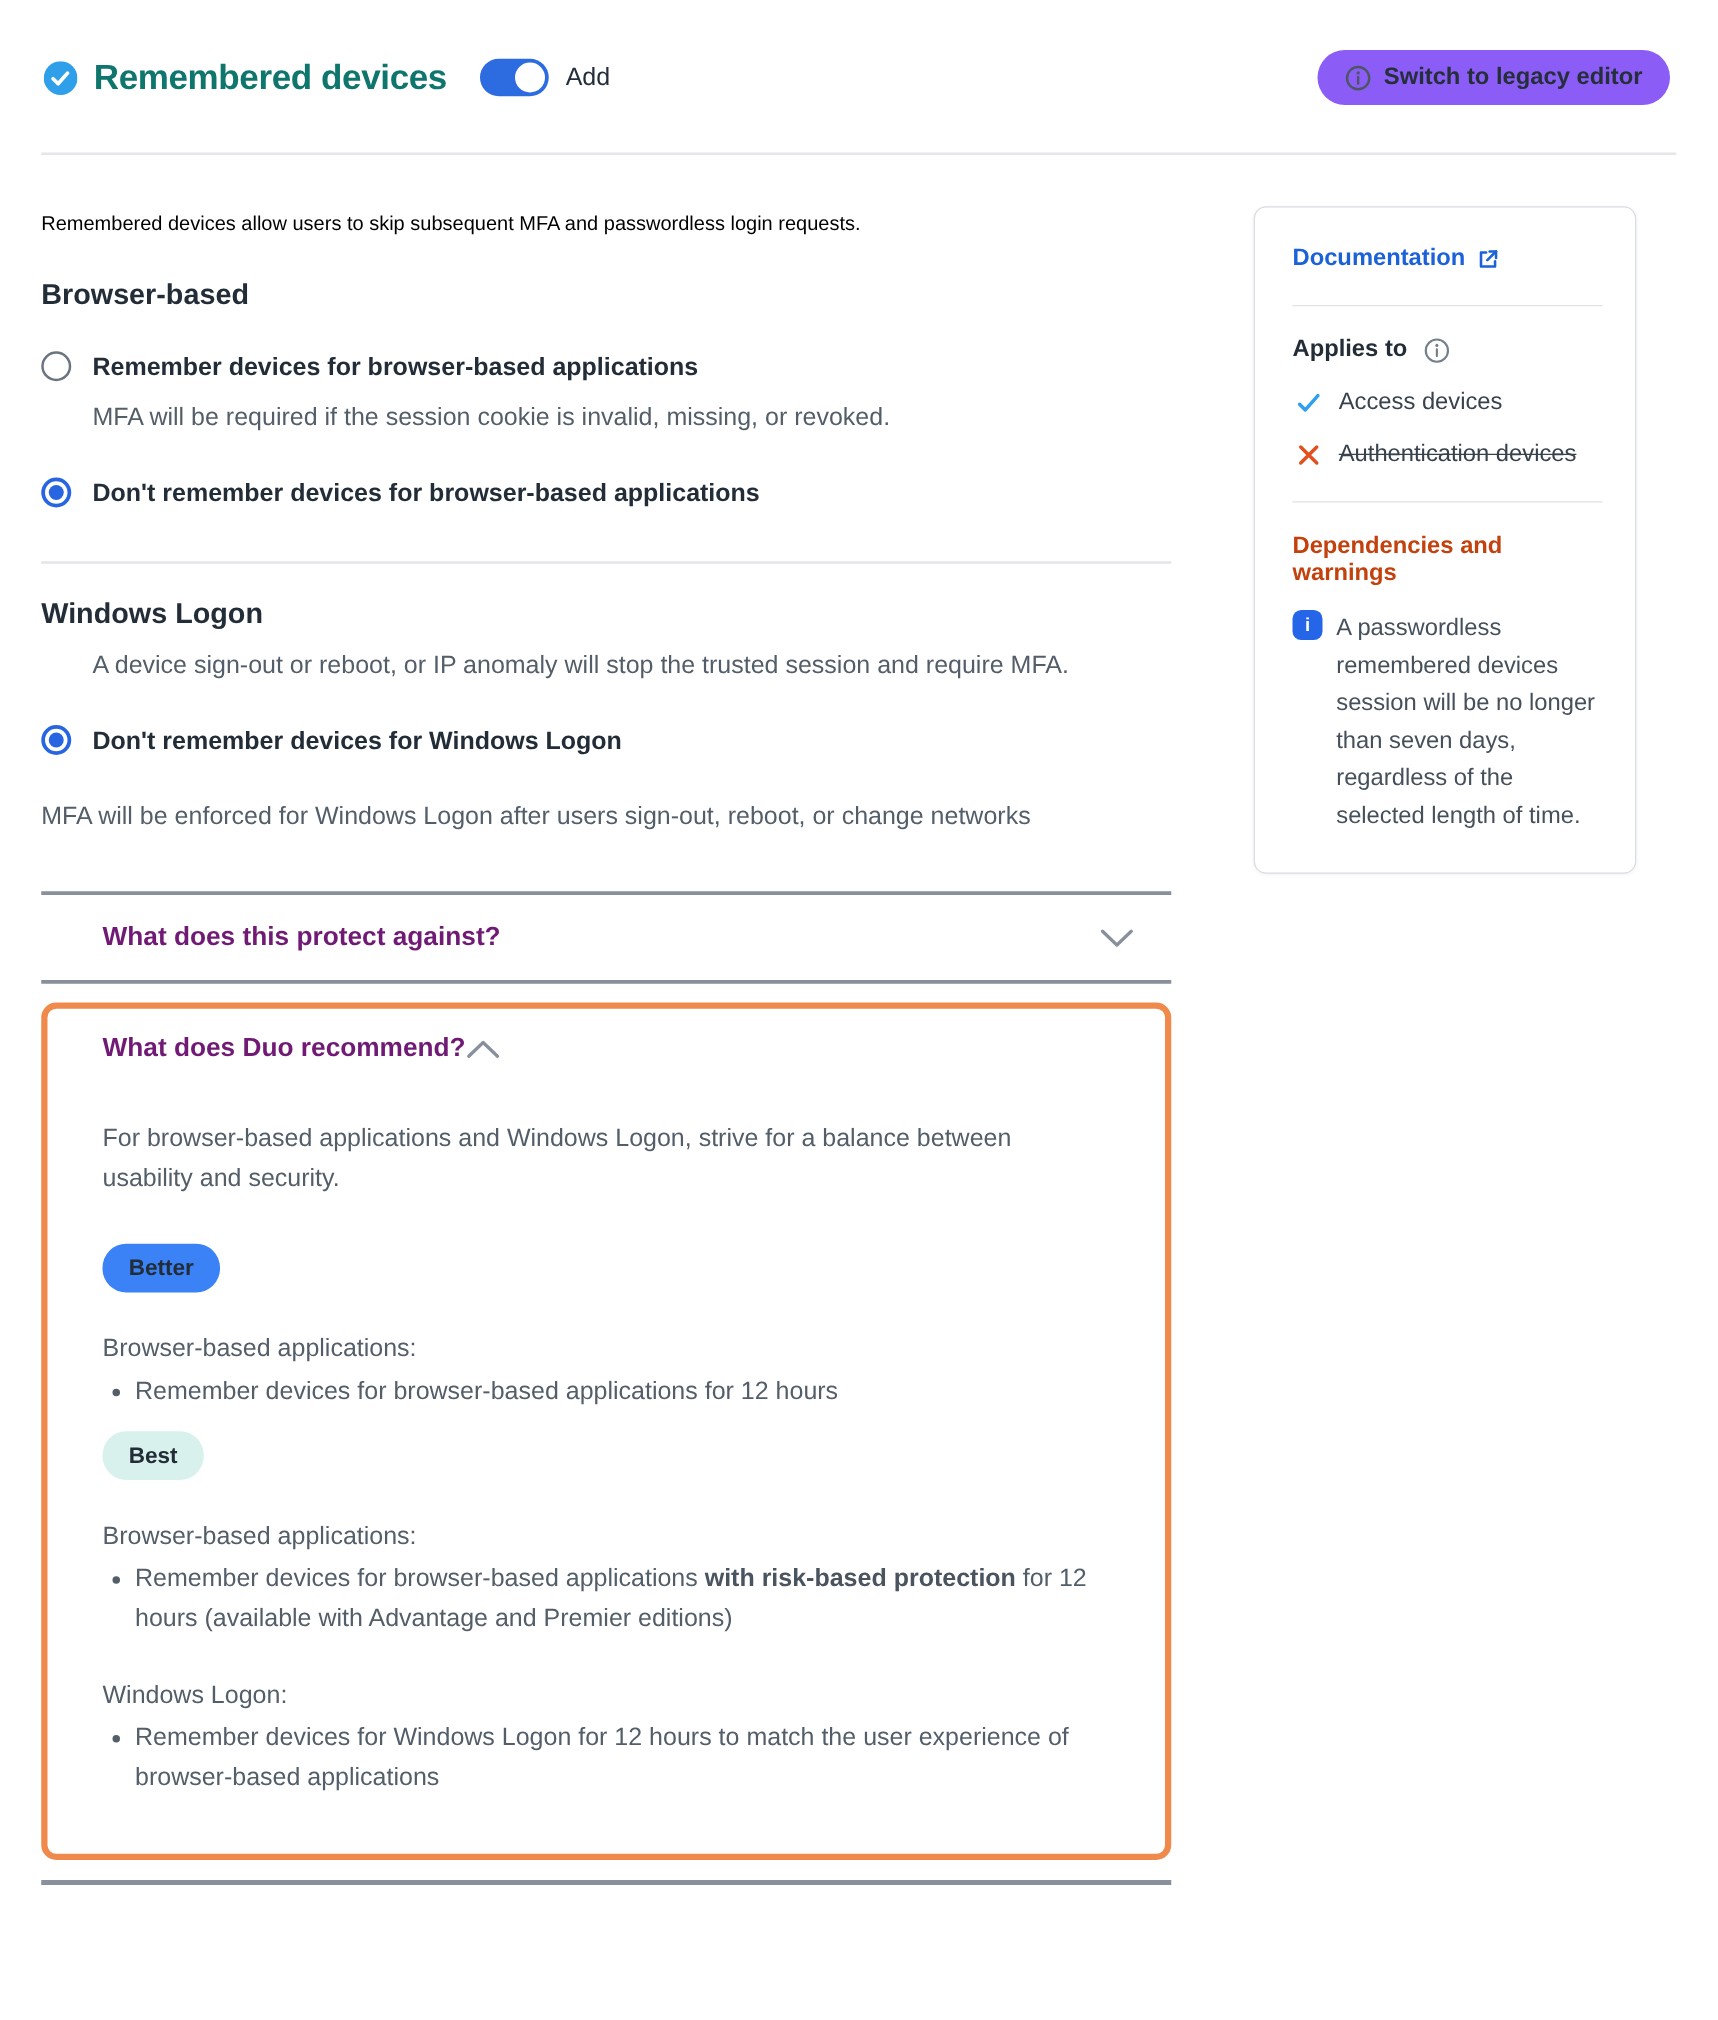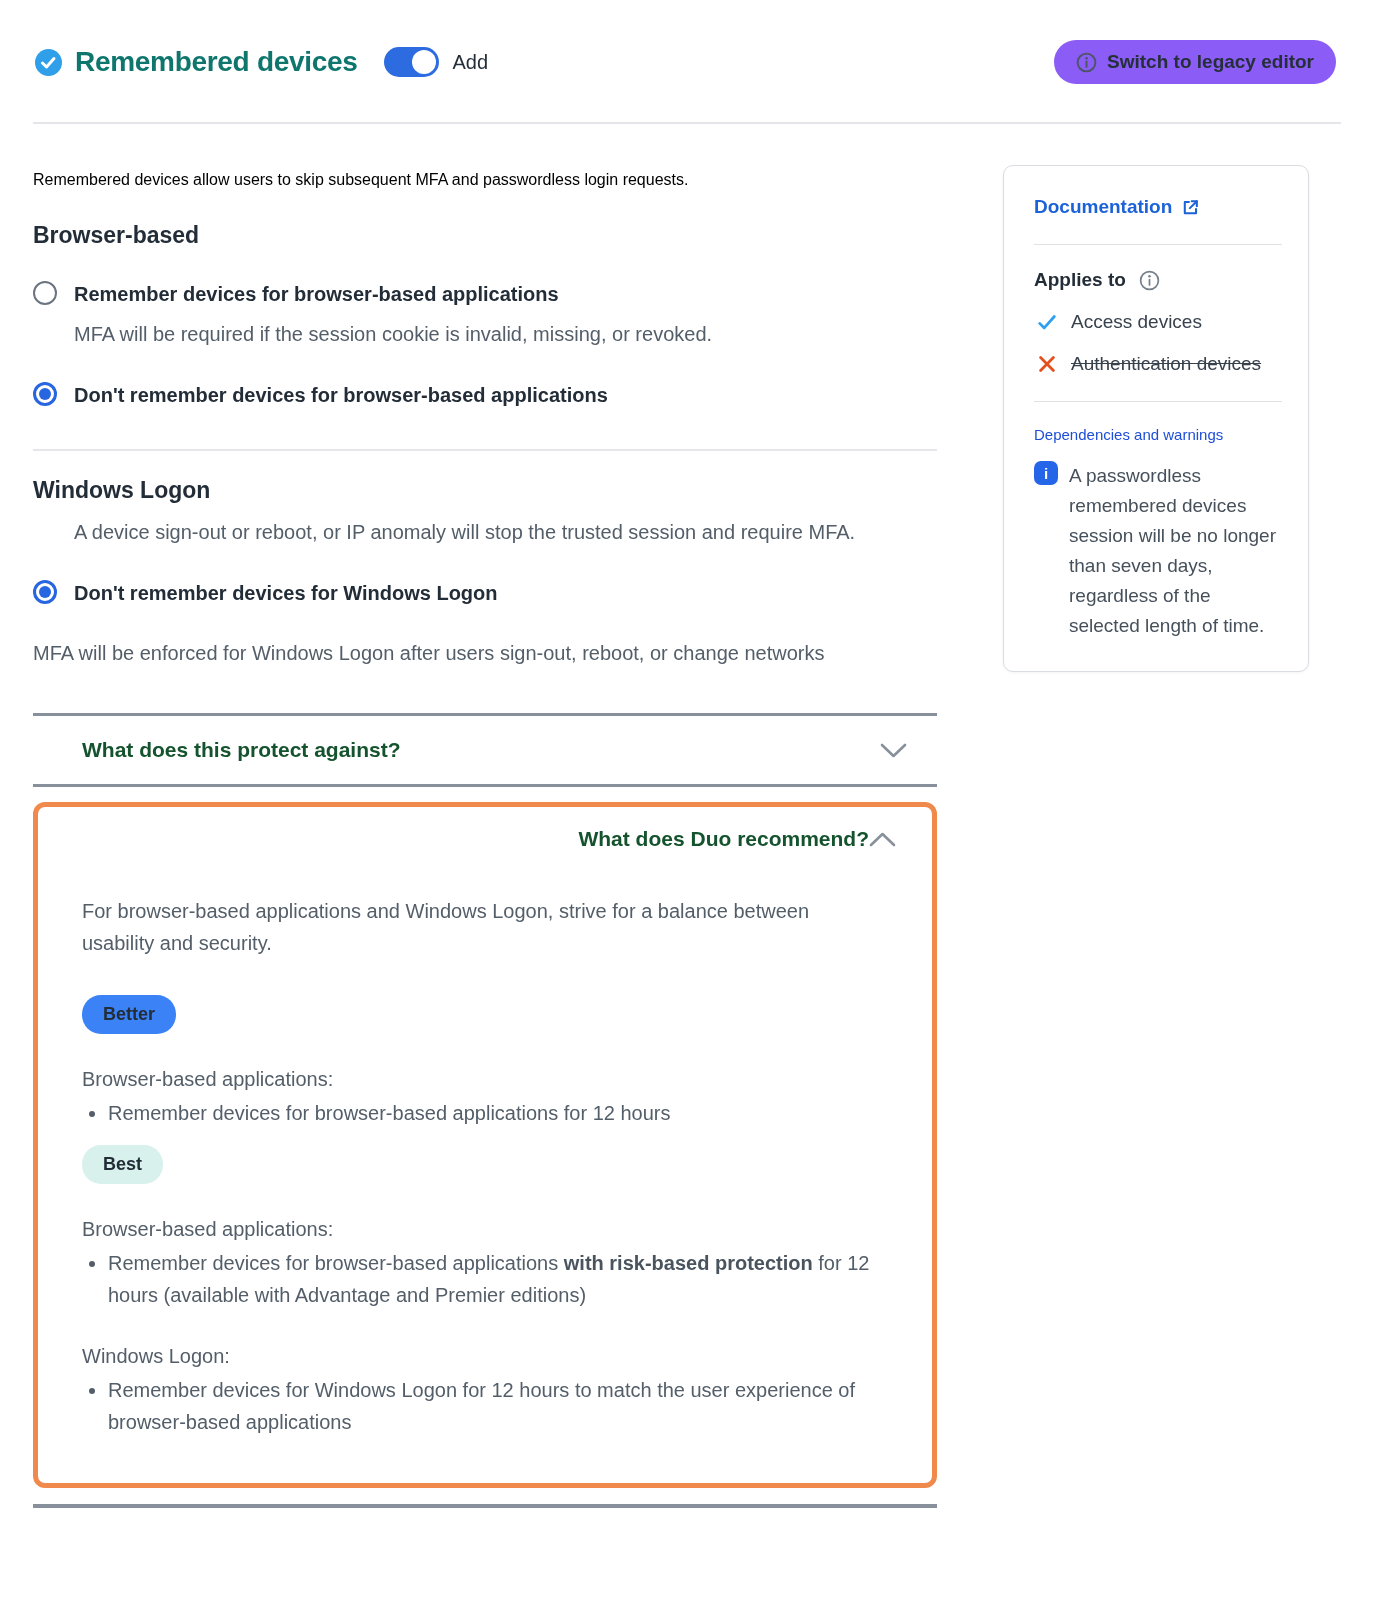--- a/index.html
+++ b/index.html
@@ -42,25 +42,25 @@
   .option-label { font-size:20px; font-weight:bold; margin-left:17px; padding-top:2px; color:#232d38; }
   .option-desc { font-size:20px; color:#535e69; line-height:32px; margin:12px 0 0 41px; max-width:800px; }
 
   .section-divider { height:2px; background:#e5e5ea; margin-top:42px; }
 
   .footnote { font-size:20px; color:#535e69; line-height:32px; margin-top:32px; max-width:860px; }
 
   
   .accordion-collapsed { margin-top:44px; border-top:3px solid #87909b; border-bottom:3px solid #87909b;
     padding:22px 30px 22px 49px; display:flex; justify-content:space-between; align-items:center; cursor:pointer; }
-  .accordion-title { font-size:21px; font-weight:bold; color:#14532d; }
+  .accordion-title { font-size:21px; font-weight:bold; color:#701a75; }
   .chevron { width:27px; height:17px; }
 
   .recommend-box { margin-top:15px; border:5px solid #f08a4c; border-radius:12px; padding:20px 36px 45px 44px; }
-  .recommend-header { display:flex; justify-content:flex-end; align-items:center; cursor:pointer; }
+  .recommend-header { display:flex; justify-content:flex-start; align-items:center; cursor:pointer; }
   .recommend-intro { margin-top:44px; font-size:20px; color:#535e69; line-height:32px; max-width:790px; }
   .badge { display:inline-block; margin-top:16px; padding:9px 21px; border-radius:19px;
     font-size:18px; font-weight:bold; color:#232d38; background:#3b82f6; }
   .badge.best { background:#d9f1ed; }
   .group-label { margin-top:34px; font-size:20px; color:#535e69; }
   .rec-list { margin:6px 0 0; padding-left:26px; }
   .rec-list li { font-size:20px; color:#535e69; line-height:32px; max-width:770px; }
   .rec-list li strong { font-weight:bold; color:#4a545f; }
 
   .bottom-divider { height:4px; background:#87909b; margin-top:16px; }
@@ -70,21 +70,21 @@
     box-shadow:0 1px 3px rgba(20,30,40,0.05); padding:30px 26px 30px 30px; }
   .doc-link { display:inline-flex; align-items:center; gap:9px; color:#1b62d8;
     font-size:19px; font-weight:bold; text-decoration:none; cursor:pointer; }
   .ext-icon { width:19px; height:19px; }
   .card-divider { border:none; border-top:1px solid #dfe1e5; margin:26px 0 24px; }
   .applies-heading { display:flex; align-items:center; gap:13px; font-size:19px; font-weight:bold; color:#232d38; }
   .applies-item { display:flex; align-items:center; gap:13px; margin-top:20px; margin-left:2px;
     font-size:19px; color:#38424d; }
   .applies-item .mini-icon { width:22px; height:22px; flex:0 0 22px; }
   .strike { text-decoration:line-through; }
-  .dep-heading { font-size:15px; font-weight:normal; color:#1d4ed8; }
+  .dep-heading { font-size:19px; font-weight:bold; color:#c2410c; }
   .dep-note { display:flex; align-items:flex-start; gap:11px; margin-top:18px; }
   .info-square { width:24px; height:24px; flex:0 0 24px; border-radius:7px; background:#2566e8;
     color:#fff; font-size:15px; font-weight:bold; display:flex; align-items:center; justify-content:center; }
   .dep-text { font-size:19px; color:#46505b; line-height:30px; }
 </style>
 </head>
 <body>
 
 <div class="page">
 

